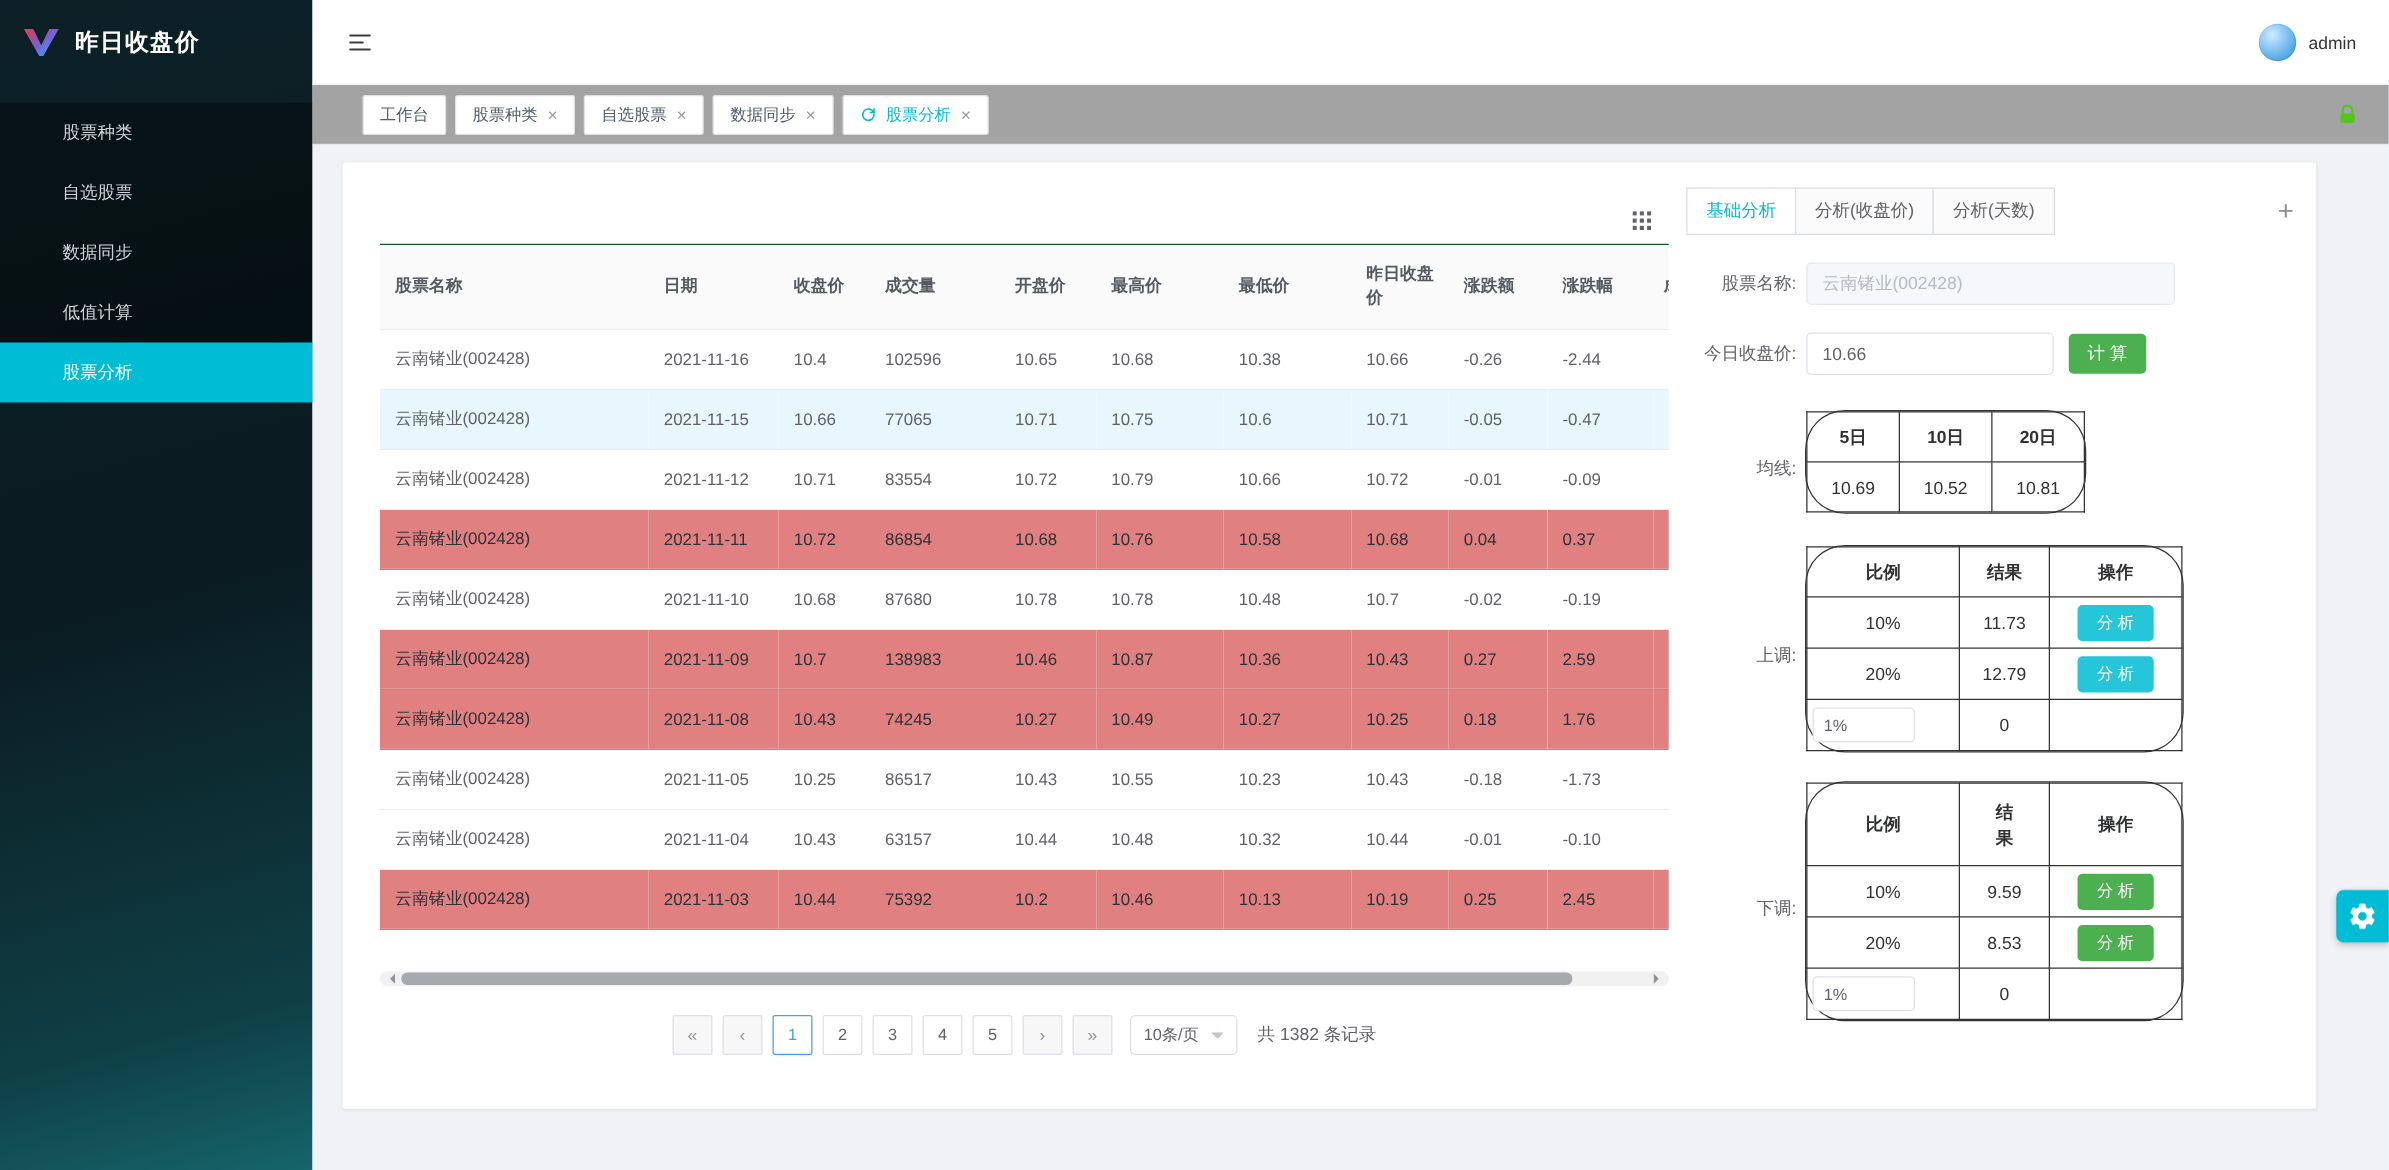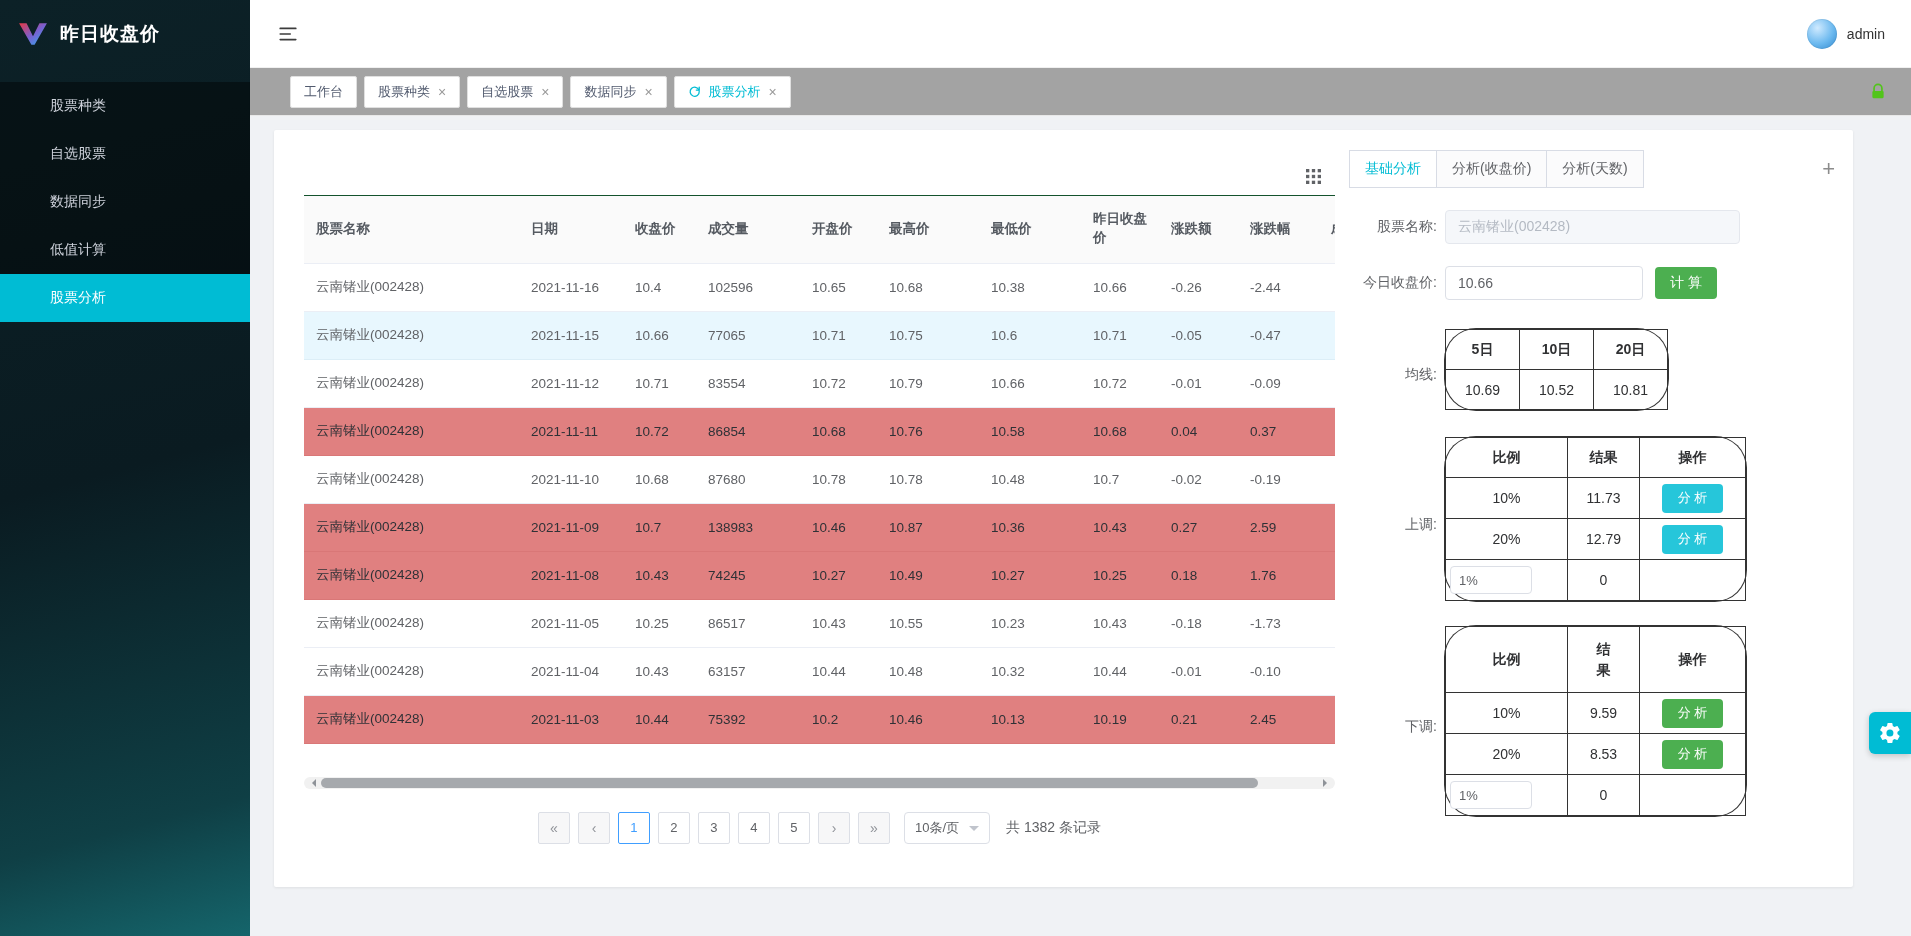--- a/index.html
+++ b/index.html
@@ -350,21 +350,21 @@
                   </tr>
                   <tr class="row-red">
                     <td>云南锗业(002428)</td>
                     <td>2021-11-03</td>
                     <td>10.44</td>
                     <td>75392</td>
                     <td>10.2</td>
                     <td>10.46</td>
                     <td>10.13</td>
                     <td>10.19</td>
-                    <td>0.21</td>
+                    <td>0.25</td>
                     <td>2.45</td>
                     <td></td>
                   </tr>
                 </tbody>
             </table>
           </div>
           <div class="hscroll">
             <span class="arr left"></span>
             <div class="track">
               <div class="thumb"></div>

